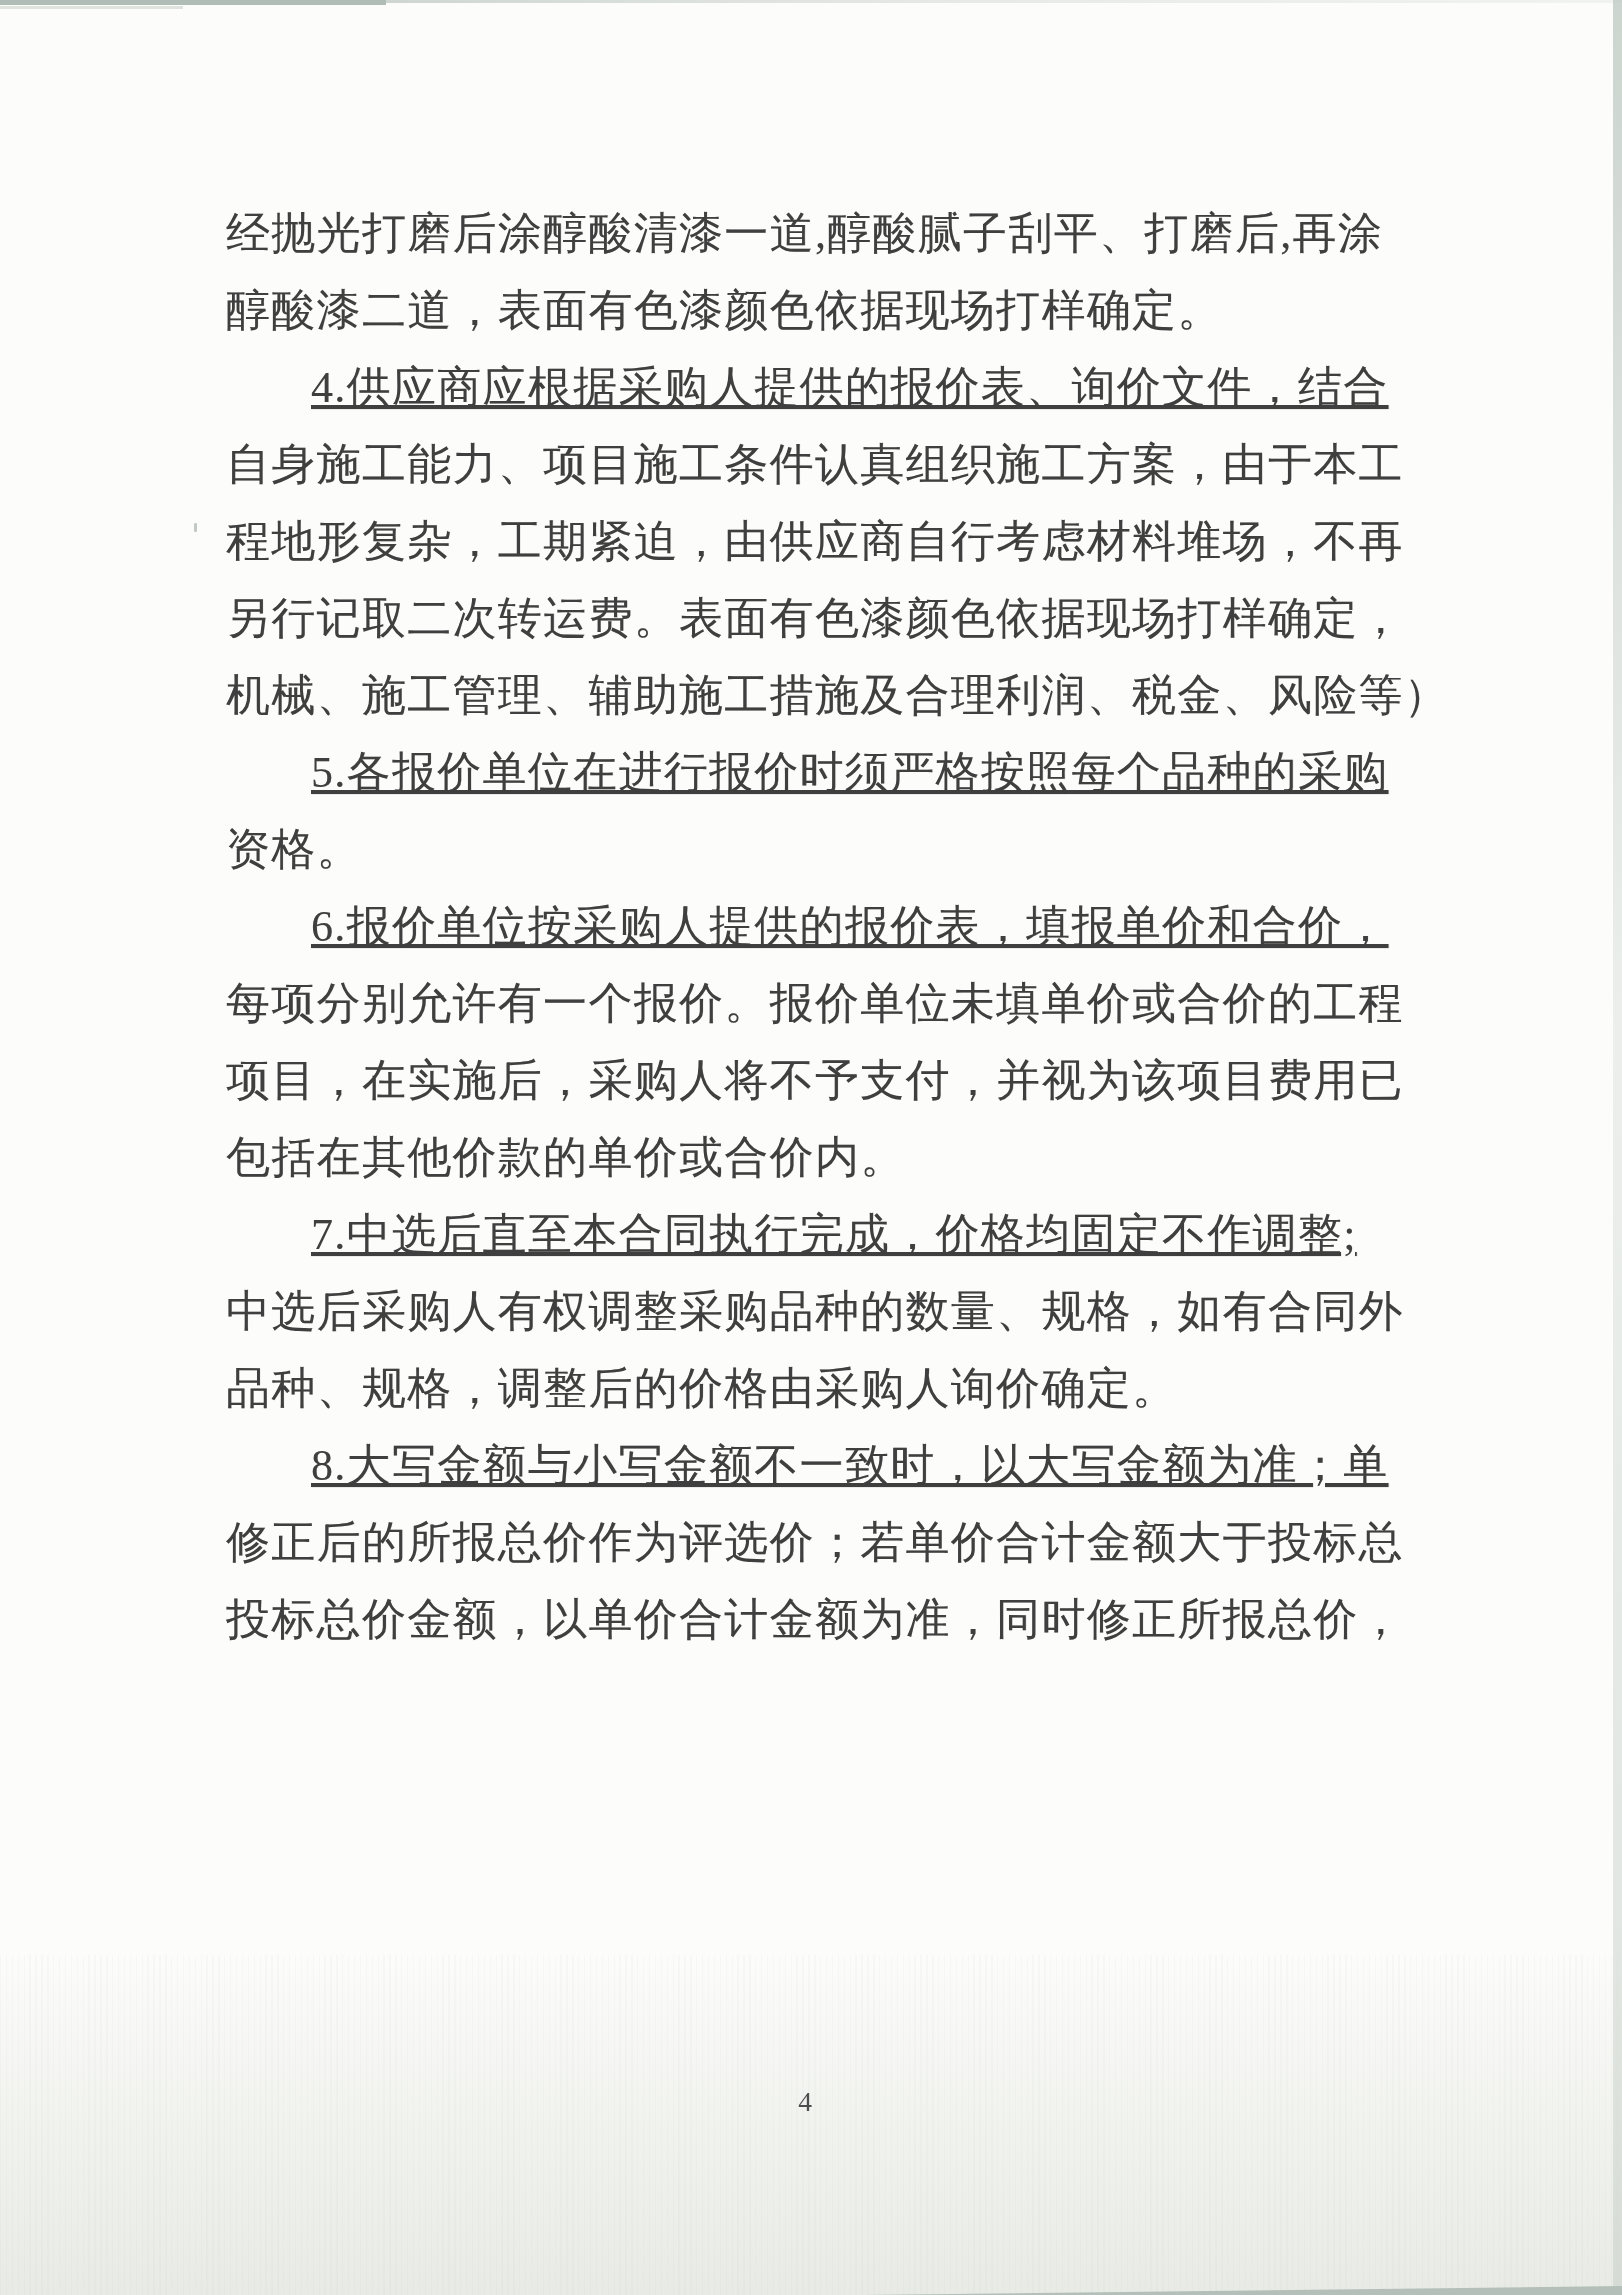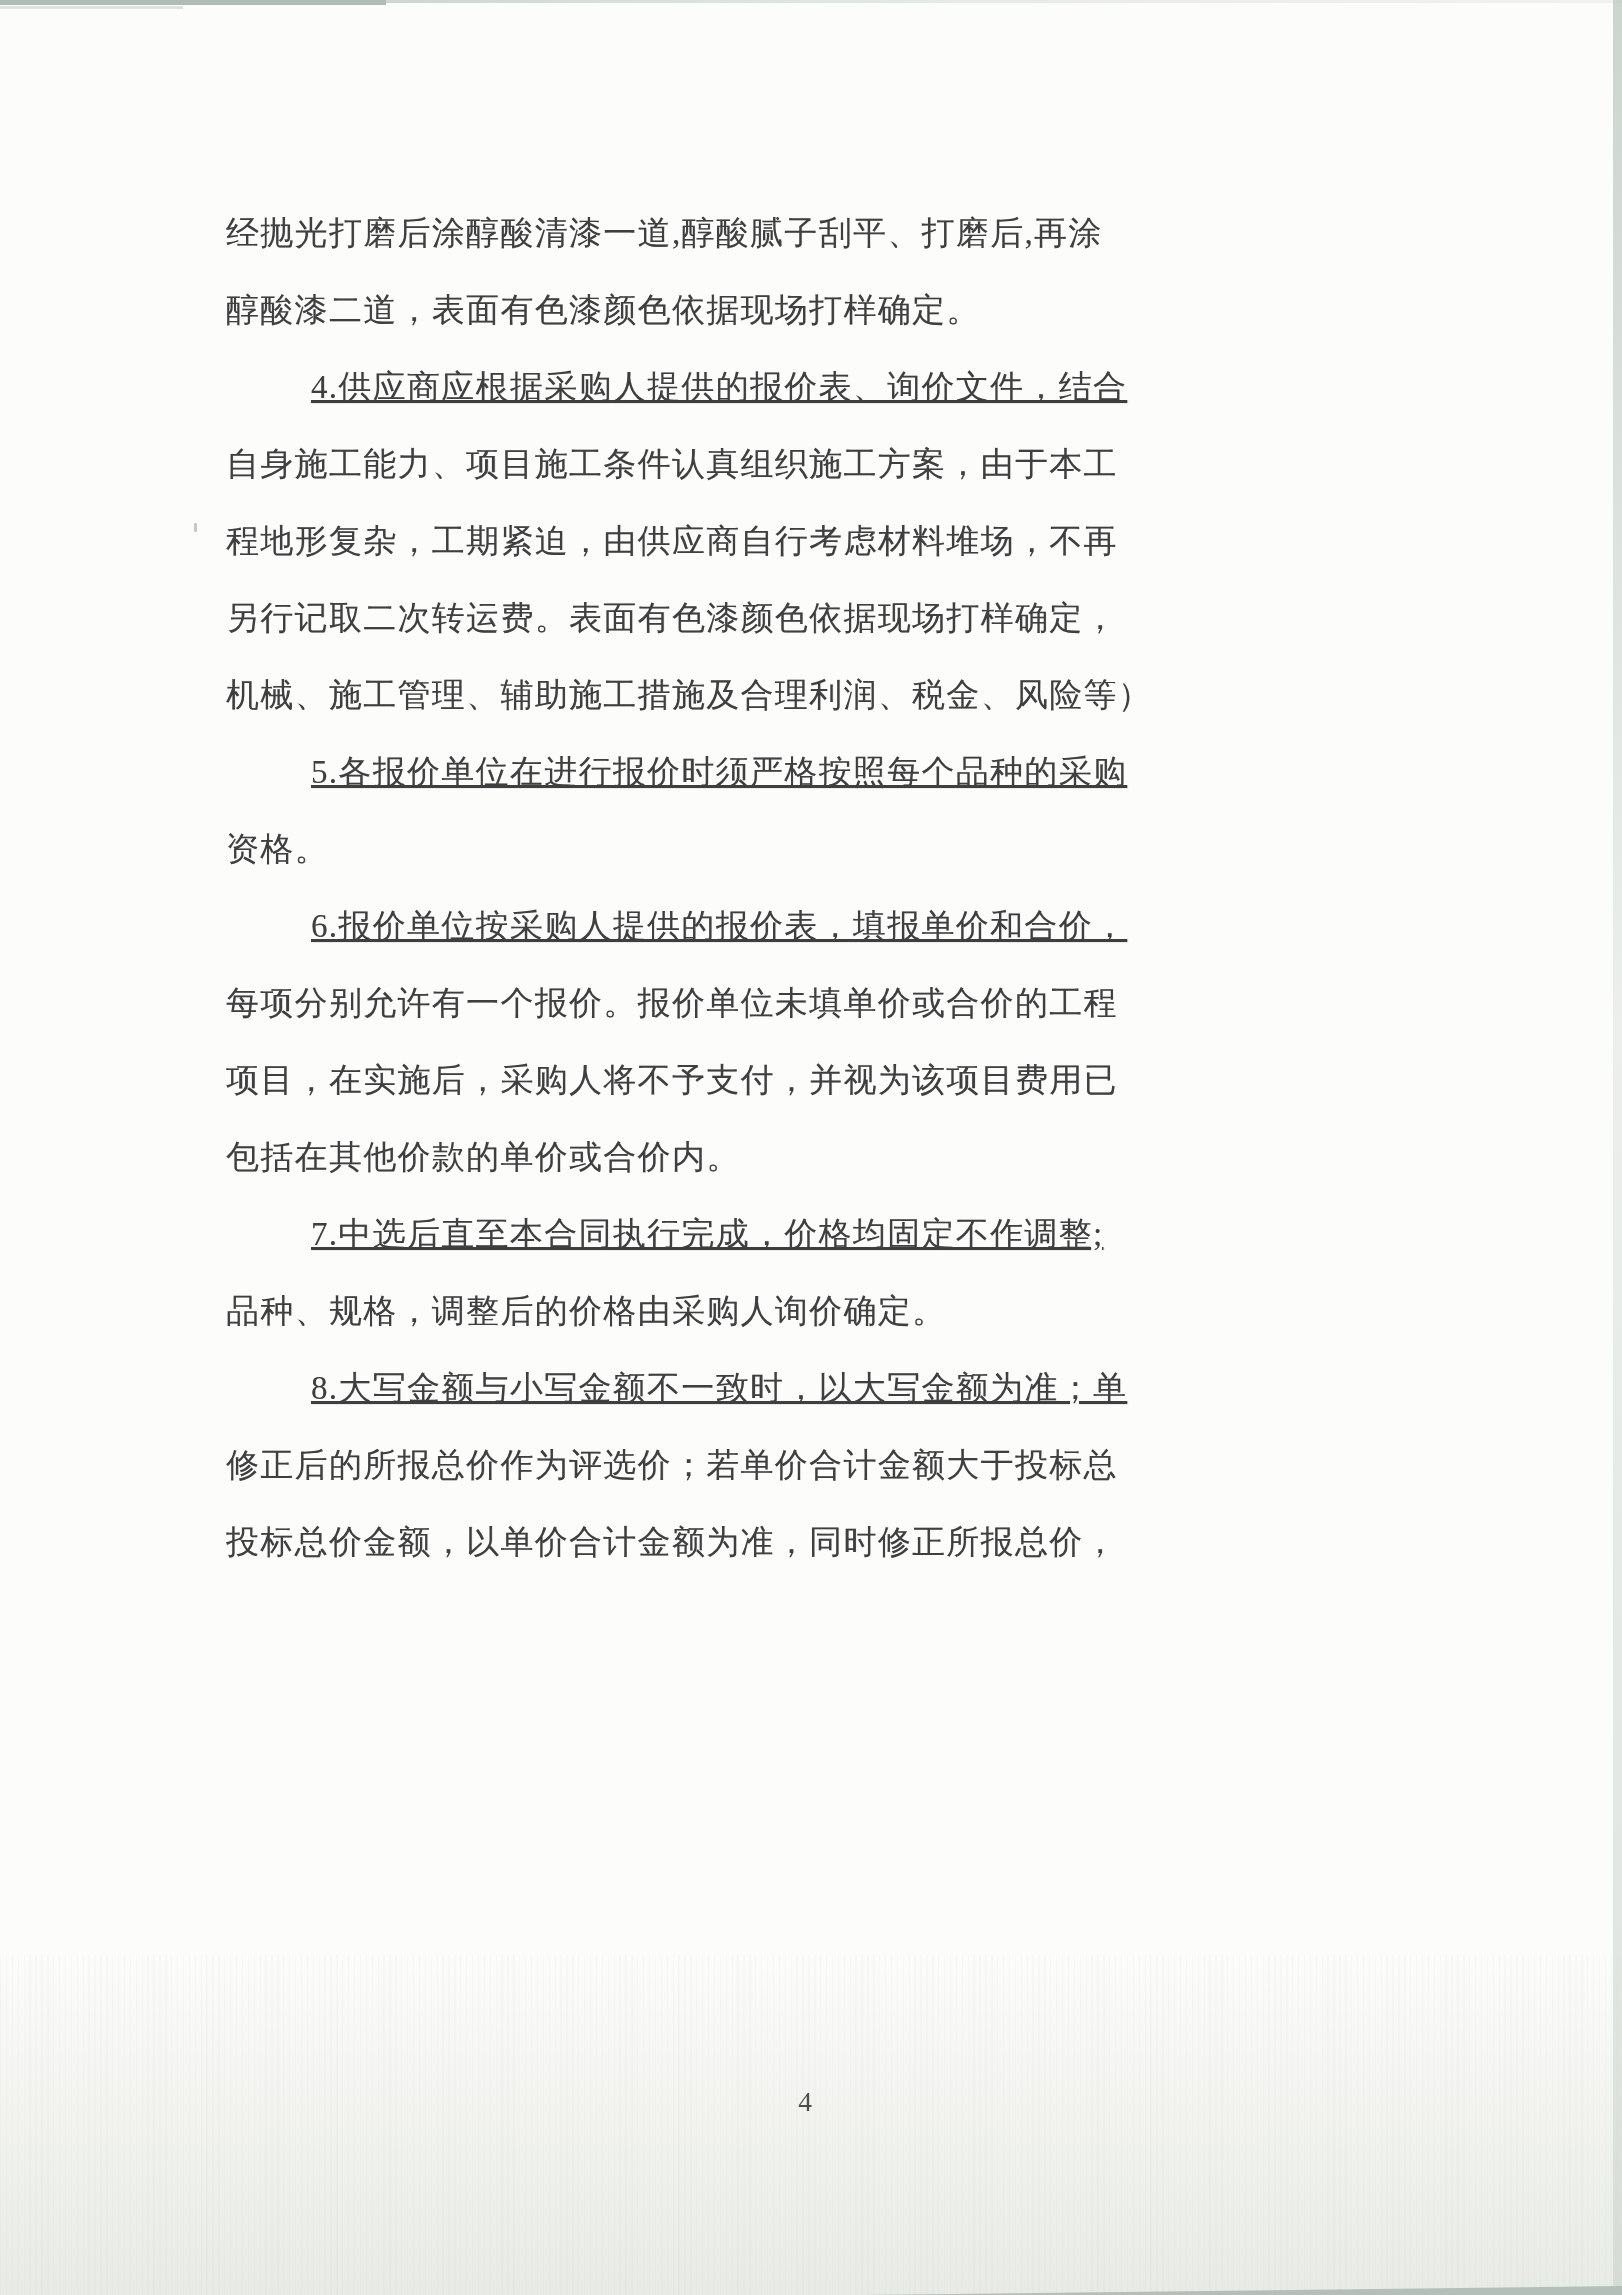--- a/index.html
+++ b/index.html
@@ -56,21 +56,21 @@
     background: rgba(140,148,142,0.5);
     border-radius: 1.3px;
   }
 
   
   .textblock {
     position: absolute;
     left: 226px;
     top: 195px;
     width: 1171px;
-    font-size: 33px;
+    font-size: 44px;
     letter-spacing: 1.3px;
     line-height: 77px;
     color: #3f3f3f;
     text-shadow: 0.3px 0.3px 0.2px rgba(90,90,90,0.35);
   }
   .line {
     height: 77px;
     white-space: nowrap;
   }
   .line.indent {
@@ -109,20 +109,21 @@
     <div class="line">程地形复杂，工期紧迫，由供应商自行考虑材料堆场，不再</div>
     <div class="line">另行记取二次转运费。表面有色漆颜色依据现场打样确定，</div>
     <div class="line">机械、施工管理、辅助施工措施及合理利润、税金、风险等）</div>
     <div class="line indent">5.各报价单位在进行报价时须严格按照每个品种的采购</div>
     <div class="line">资格。</div>
     <div class="line indent">6.报价单位按采购人提供的报价表，填报单价和合价，</div>
     <div class="line">每项分别允许有一个报价。报价单位未填单价或合价的工程</div>
     <div class="line">项目，在实施后，采购人将不予支付，并视为该项目费用已</div>
     <div class="line">包括在其他价款的单价或合价内。</div>
     <div class="line indent">7.中选后直至本合同执行完成，价格均固定不作调整;</div>
+    <div class="line">中选后采购人有权调整采购品种的数量、规格，如有合同外</div>
     <div class="line">品种、规格，调整后的价格由采购人询价确定。</div>
     <div class="line indent">8.大写金额与小写金额不一致时，以大写金额为准；单</div>
     <div class="line">修正后的所报总价作为评选价；若单价合计金额大于投标总</div>
     <div class="line">投标总价金额，以单价合计金额为准，同时修正所报总价，</div>
   </div>
 
   <div class="page-footer">4</div>
 
 </div>
 

